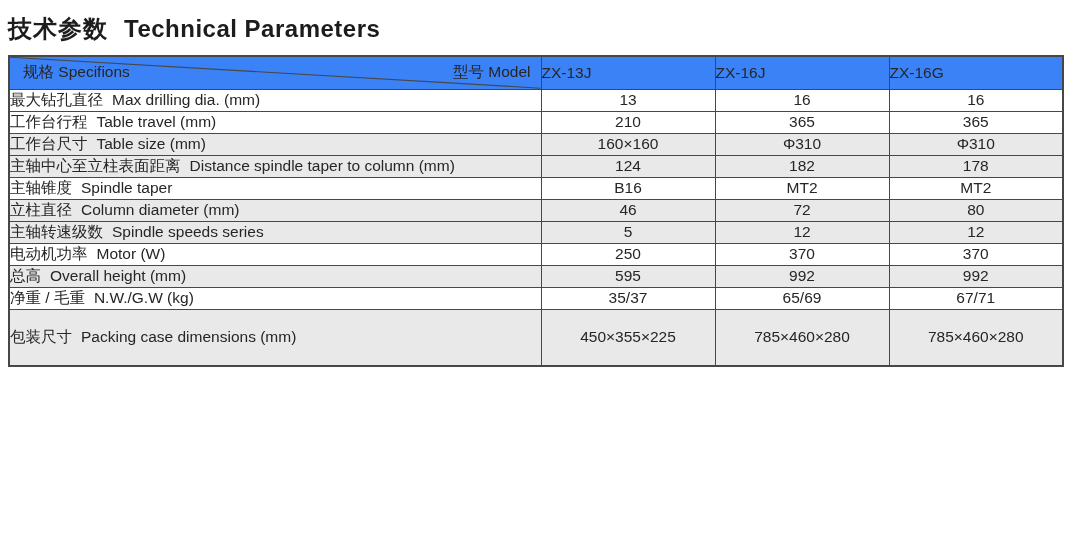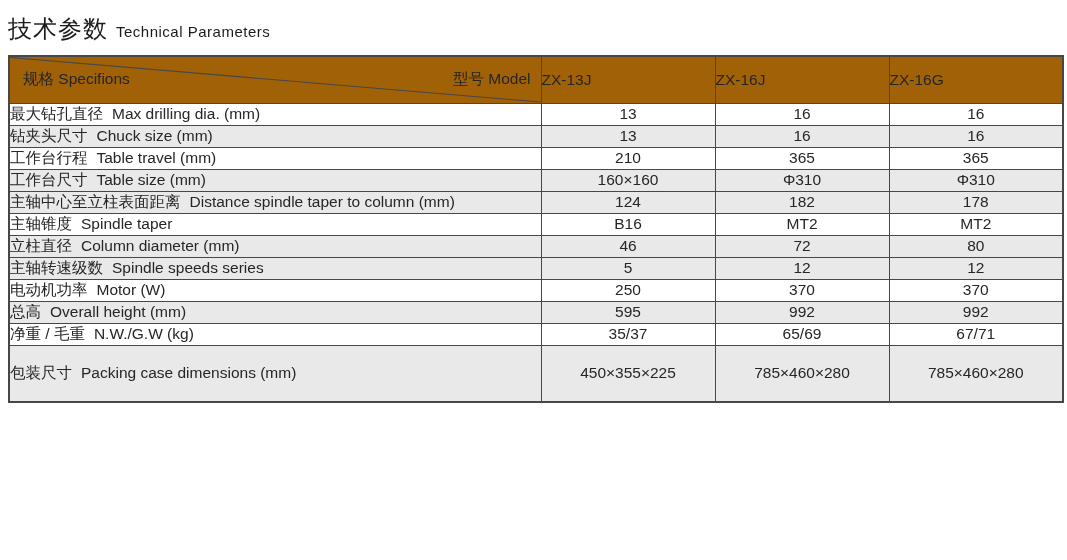--- a/index.html
+++ b/index.html
@@ -6,40 +6,40 @@
   html, body {
     width: 1067px; height: 560px;
     background: #ffffff;
     font-family: "Liberation Sans", "DejaVu Sans", sans-serif;
     overflow: hidden;
   }
   .page { padding: 6px 5px 0 8px; }
 
   
   .title { margin: 2px 0 10px 0; white-space: nowrap; color: #1c1c1c; }
-  .title .zh { font-size: 24px; font-weight: 400; letter-spacing: 1px; }
-  .title .en { font-size: 15px; font-weight: 400; margin-left: 8px; letter-spacing: 0.5px; }
+  .title .zh { font-size: 24px; font-weight: 700; letter-spacing: 1px; }
+  .title .en { font-size: 24px; font-weight: 700; margin-left: 16px; letter-spacing: 0.5px; }
 
   
   table.specs {
     border-collapse: collapse;
     table-layout: fixed;
     width: 1054px;
     border: 2px solid #474747;
     color: #262626;
   }
   table.specs th, table.specs td {
     border: 1px solid #474747;
     font-size: 15.5px;
     font-weight: 400;
     height: 16px;
     padding: 0;
     background: #ffffff;
   }
-  table.specs thead th { background: #a16207; height: 47px; }
+  table.specs thead th { background: #3b82f6; height: 33px; }
   table.specs tr.alt th, table.specs tr.alt td { background: #e9e9e9; }
   table.specs tr.tall th, table.specs tr.tall td { height: 57px; }
 
   th.label { text-align: left; padding-left: 13px; }
   th.label .zh { margin-right: 9px; }
   td { text-align: center; }
   th.model { text-align: left; font-weight: 400; }
 
   
   th.corner { position: relative; overflow: hidden; }
@@ -83,26 +83,20 @@
           </span>
         </th>
         <th class="model">ZX-13J</th>
         <th class="model">ZX-16J</th>
         <th class="model">ZX-16G</th>
       </tr>
     </thead>
     <tbody>
         <tr>
           <th class="label"><span class="zh">最大钻孔直径</span><span class="en">Max drilling dia. (mm)</span></th>
-          <td>13</td>
-          <td>16</td>
-          <td>16</td>
-        </tr>
-        <tr class="alt">
-          <th class="label"><span class="zh">钻夹头尺寸</span><span class="en">Chuck size (mm)</span></th>
           <td>13</td>
           <td>16</td>
           <td>16</td>
         </tr>
         <tr>
           <th class="label"><span class="zh">工作台行程</span><span class="en">Table travel (mm)</span></th>
           <td>210</td>
           <td>365</td>
           <td>365</td>
         </tr>

